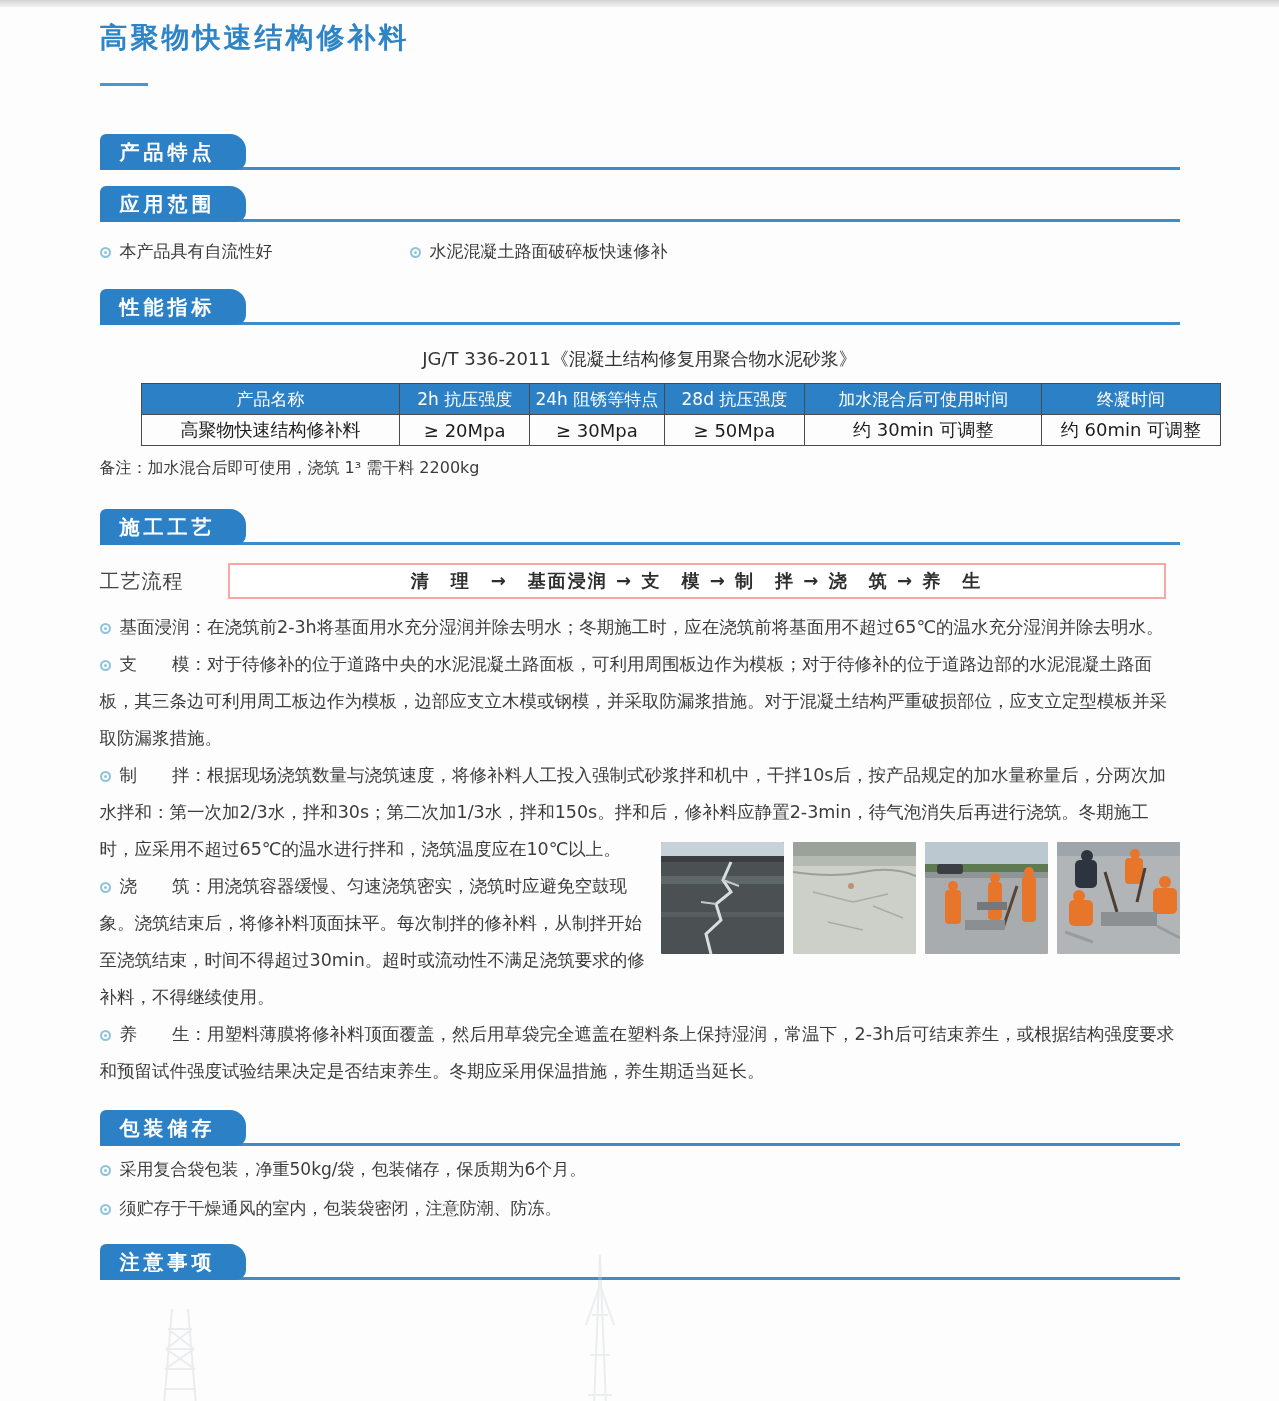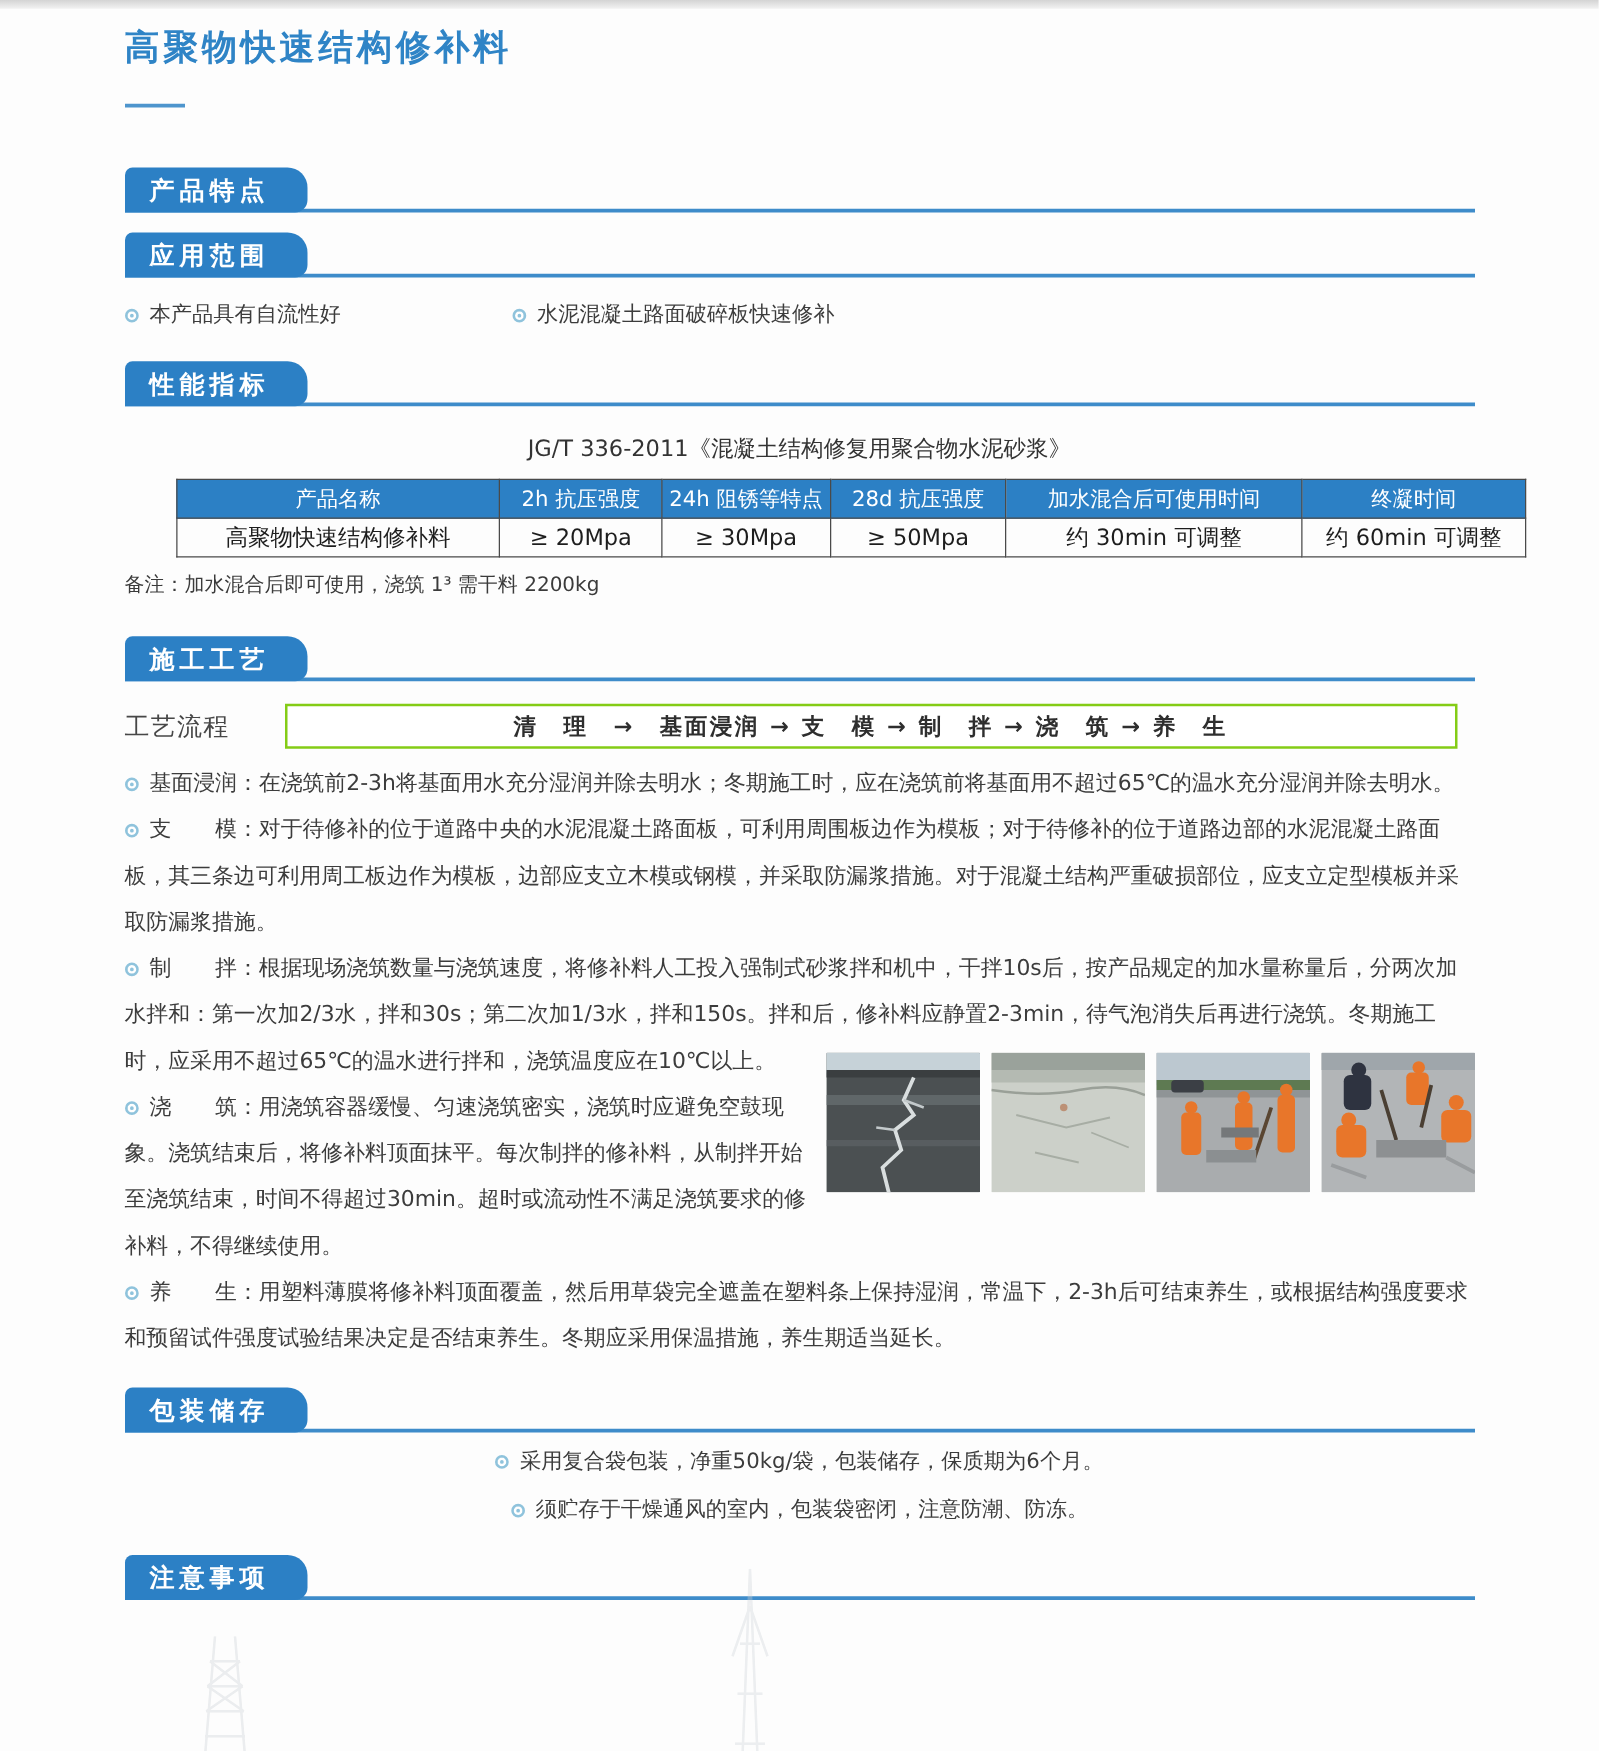--- a/index.html
+++ b/index.html
@@ -61,35 +61,35 @@
   th:nth-child(3){width:12.5%;}
   th:nth-child(4){width:13%;}
   th:nth-child(5){width:22%;}
   th:nth-child(6){width:16.5%;}
 
   .note-line{margin-top:12px;font-size:16px;color:#3b3b3b;}
 
   .flow-row{margin-top:18px;display:flex;align-items:center;}
   .flow-label{font-size:20px;color:#474747;width:128px;flex:none;letter-spacing:1px;}
   .flow-box{
-    flex:1;border:2px solid #84cc16;background:#fff;
+    flex:1;border:2px solid #fca5a5;background:#fff;
     text-align:center;font-size:18px;font-weight:bold;color:#2e2e2e;
     letter-spacing:2px;padding:4px 0;margin-right:14px;
   }
 
   .steps{margin-top:10px;}
   .step{font-size:17.5px;line-height:37px;color:var(--text);}
 
   .pour-row{display:flex;align-items:flex-start;}
   .pour-text{width:548px;flex:none;}
   .photo-strip{flex:1;display:flex;gap:9px;margin-top:-26px;justify-content:flex-end;}
   .photo{width:123px;height:112px;flex:none;border-radius:1px;overflow:hidden;}
   .photo svg{display:block;width:100%;height:100%;}
 
-  .store-items{margin-top:4px;text-align:center;}
+  .store-items{margin-top:4px;}
   .store-item{font-size:17px;line-height:31px;margin-top:8px;color:var(--text);}
 
   .gap-features{margin-top:48px;}
   .gap-apps{margin-top:16px;}
   .gap-perf{margin-top:26px;}
   .gap-constr{margin-top:30px;}
   .gap-store{margin-top:20px;}
   .gap-notes{margin-top:20px;}
 
   .watermark{position:absolute;opacity:.35;pointer-events:none;}

